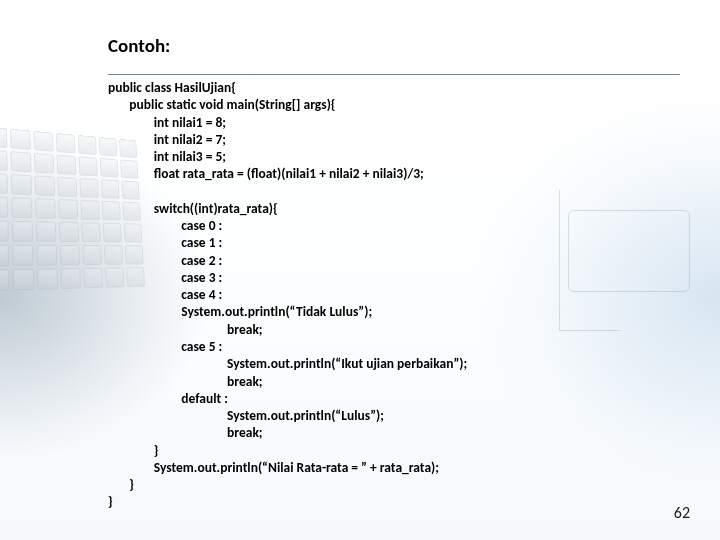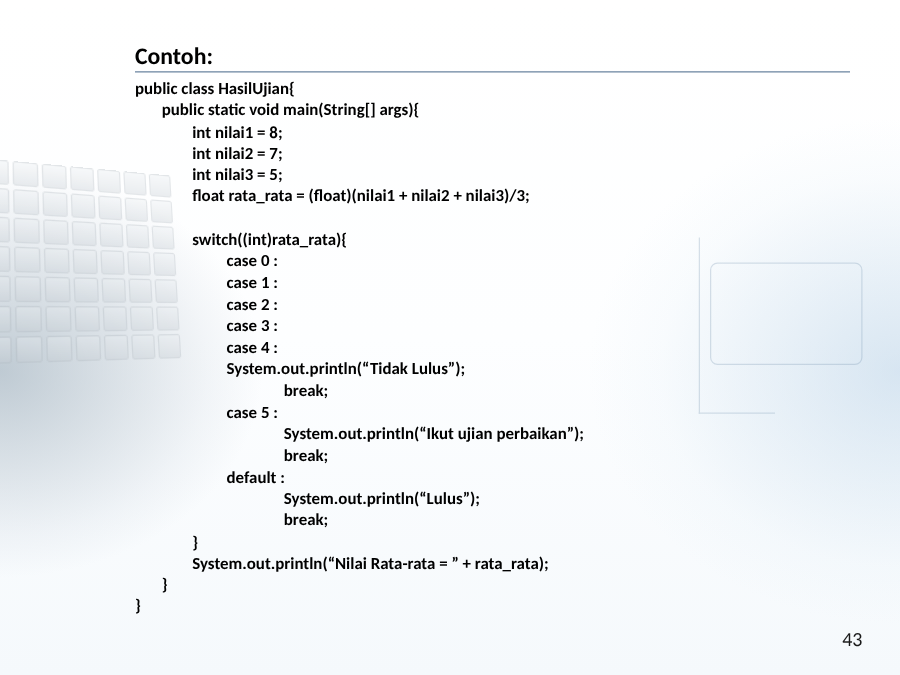--- a/index.html
+++ b/index.html
@@ -47,21 +47,21 @@
   .kb-key { width: 20px; height: 20px; background: linear-gradient(180deg,#e8ecef,#c5ccd2); border: 1px solid #aeb6bd; border-radius: 2px; }
   .content {
     position: relative;
     padding: 34px 40px 0 108px;
   }
   .title {
     font-size: 19px;
     font-weight: bold;
     color: #000;
     border-bottom: 1px solid #6a84a0;
-    padding-bottom: 0;
+    padding-bottom: 17px;
     margin-bottom: 4px;
   }
   .code {
     font-family: Calibri, Arial, sans-serif;
     font-size: 13.5px;
     line-height: 1.28;
     color: #000;
     white-space: pre;
     font-weight: bold;
   }
@@ -168,13 +168,13 @@
                                        break;
                         default :
                                        System.out.println(“Lulus”);
                                        break;
                }
                System.out.println(“Nilai Rata-rata = ” + rata_rata);
        }
 }</div>
 </div>
 
-<div class="page-num">43</div>
+<div class="page-num">62</div>
 
 </body></html>

